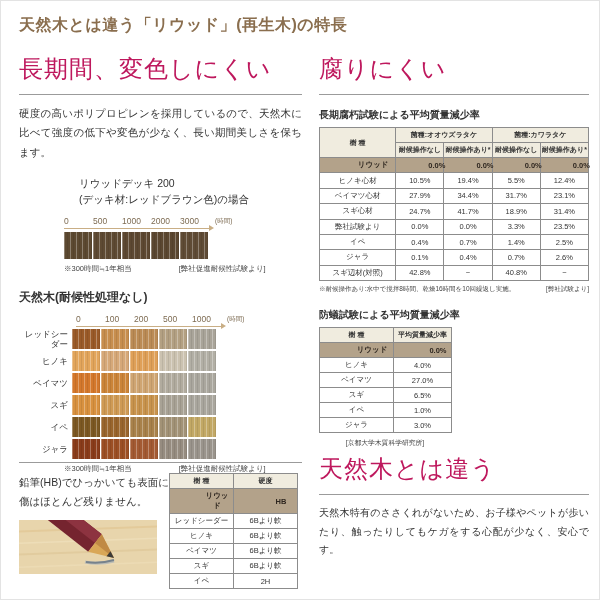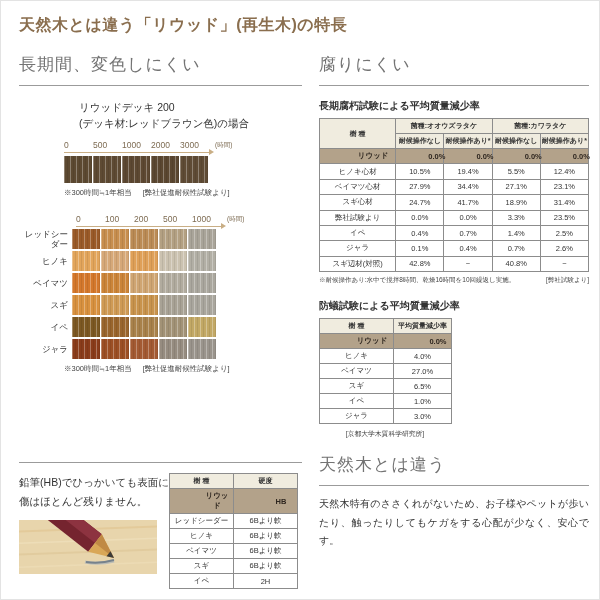--- a/index.html
+++ b/index.html
@@ -15,21 +15,21 @@
     font-size:16px; font-weight:bold; color:#8a6e4e; letter-spacing:0.5px;
   }
   .col { position:absolute; }
   .col-left  { left:18px;  top:52px; width:283px; }
   .col-right { left:318px; top:52px; width:270px; }
   .col-bl    { left:18px;  top:452px; width:283px; }
   .col-br    { left:318px; top:452px; width:270px; }
 
   .sec-heading {
     font-family:Liberation Sans, sans-serif;
-    font-size:17px; font-weight:normal; color:#737373; letter-spacing:1px;
+    font-size:24px; font-weight:normal; color:#be185d; letter-spacing:1px;
   }
   .sec-rule { border:none; border-top:1px solid #9b9b9b; margin-top:9px; }
   .body-text {
     margin-top:9px; font-size:10.5px; line-height:1.85; color:#333;
     text-align:justify;
   }
   .col-right .body-text, .col-br .body-text { font-size:10px; }
 
   
   .riwood-block { margin-left:45px; margin-top:14px; }
@@ -44,21 +44,21 @@
   .strip { display:flex; gap:1.5px; }
   .riwood-strip { margin-top:3px; }
   .sw { flex:none; }
   .rsw { width:27.5px; height:27px; }
   .nsw { width:27.5px; height:20px; }
   .grain { background-image:repeating-linear-gradient(90deg,
       rgba(255,255,255,0.30) 0px, rgba(255,255,255,0.30) 1px,
       rgba(255,255,255,0) 1px,  rgba(255,255,255,0) 3px,
       rgba(0,0,0,0.08) 3px, rgba(0,0,0,0.08) 4px,
       rgba(0,0,0,0) 4px, rgba(0,0,0,0) 6px); }
-  .chart-note { display:flex; margin-top:5px; font-size:7.5px; color:#444; }
+  .chart-note { display:flex; margin-top:5px; font-size:7.5px; color:#444;gap:36px; }
   .chart-note .nright { margin-left:11px; }
   .natural-block { margin-top:15px; }
   .natural-title { font-size:12px; font-weight:bold; color:#333; }
   .natural-axis { margin-left:57px; }
   .woodgrid { margin-top:2px; }
   .wood-row { display:flex; margin-bottom:2px; }
   .wood-label { width:53px; padding-right:4px; font-size:8.5px; line-height:1.2; color:#333;
     display:flex; align-items:center; justify-content:flex-end; text-align:right; flex:none; }
   .natural-note { margin-left:45px; }
 
@@ -85,20 +85,21 @@
   .hard-table { width:128px; }
 </style>
 </head>
 <body>
 
 <h1 class="main-title">天然木とは違う「リウッド」(再生木)の特長</h1>
 
 <section class="col col-left">
   <h2 class="sec-heading">長期間、変色しにくい</h2>
   <hr class="sec-rule">
+  <p class="body-text">硬度の高いポリプロピレンを採用しているので、天然木に比べて強度の低下や変色が少なく、長い期間美しさを保ちます。</p>
 
   <div class="riwood-block">
     <div class="chart-title">
       <div>リウッドデッキ 200</div>
       <div>(デッキ材:レッドブラウン色)の場合</div>
     </div>
     <div class="axis">
       <div class="ticks">
         <span class="tick">0</span>
         <span class="tick">500</span>
@@ -118,20 +119,21 @@
         <div class="sw rsw grain" style="background-color: rgb(91, 71, 49);"></div>
         <div class="sw rsw grain" style="background-color: rgb(95, 75, 53);"></div>
       </div>
     <div class="chart-note">
       <span>※300時間≒1年相当</span>
       <span class="nright">[弊社促進耐候性試験より]</span>
     </div>
   </div>
 
   <div class="natural-block">
+    <div class="natural-title">天然木(耐候性処理なし)</div>
     <div class="axis natural-axis">
       <div class="ticks">
         <span class="tick">0</span>
         <span class="tick">100</span>
         <span class="tick">200</span>
         <span class="tick">500</span>
         <span class="tick">1000</span>
         <span class="unit">(時間)</span>
       </div>
       <div class="axis-line">
@@ -245,21 +247,21 @@
           <td>ヒノキ心材</td>
           <td>10.5%</td>
           <td>19.4%</td>
           <td>5.5%</td>
           <td>12.4%</td>
         </tr>
         <tr>
           <td>ベイマツ心材</td>
           <td>27.9%</td>
           <td>34.4%</td>
-          <td>27.1%</td>
+          <td>31.7%</td>
           <td>23.1%</td>
         </tr>
         <tr>
           <td>スギ心材</td>
           <td>24.7%</td>
           <td>41.7%</td>
           <td>18.9%</td>
           <td>31.4%</td>
         </tr>
         <tr>

